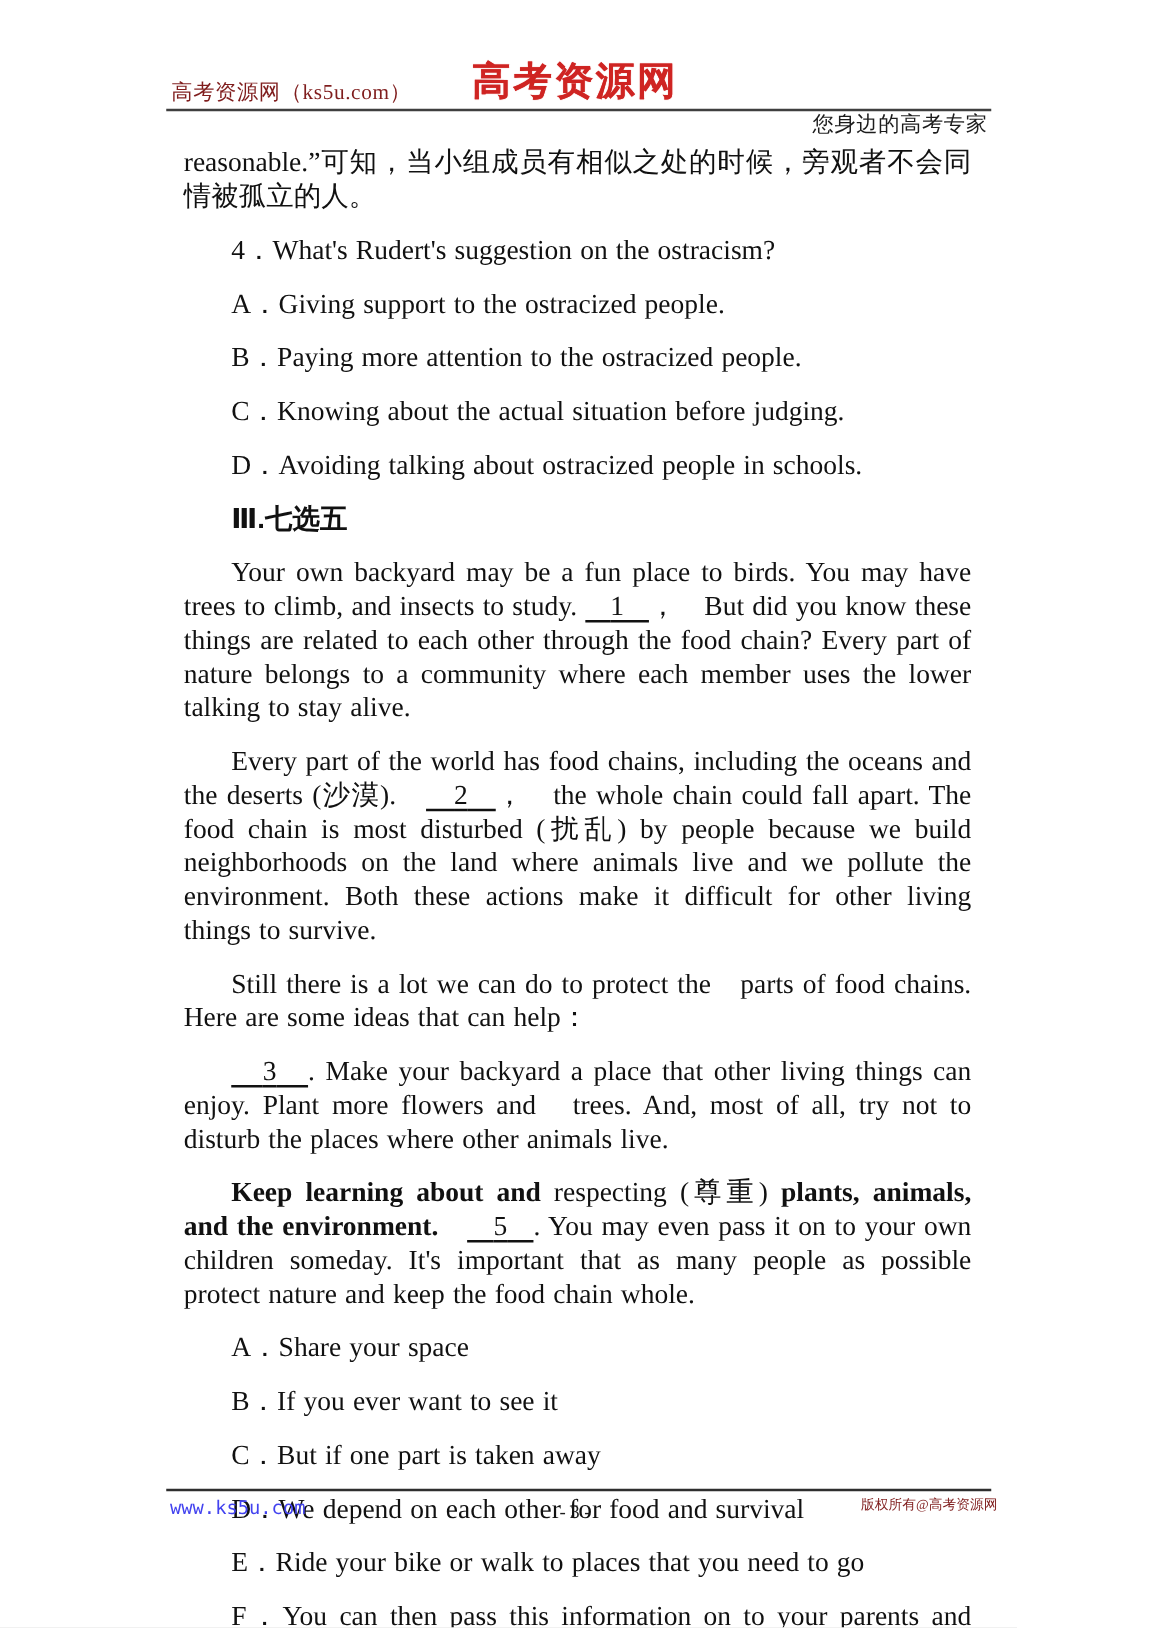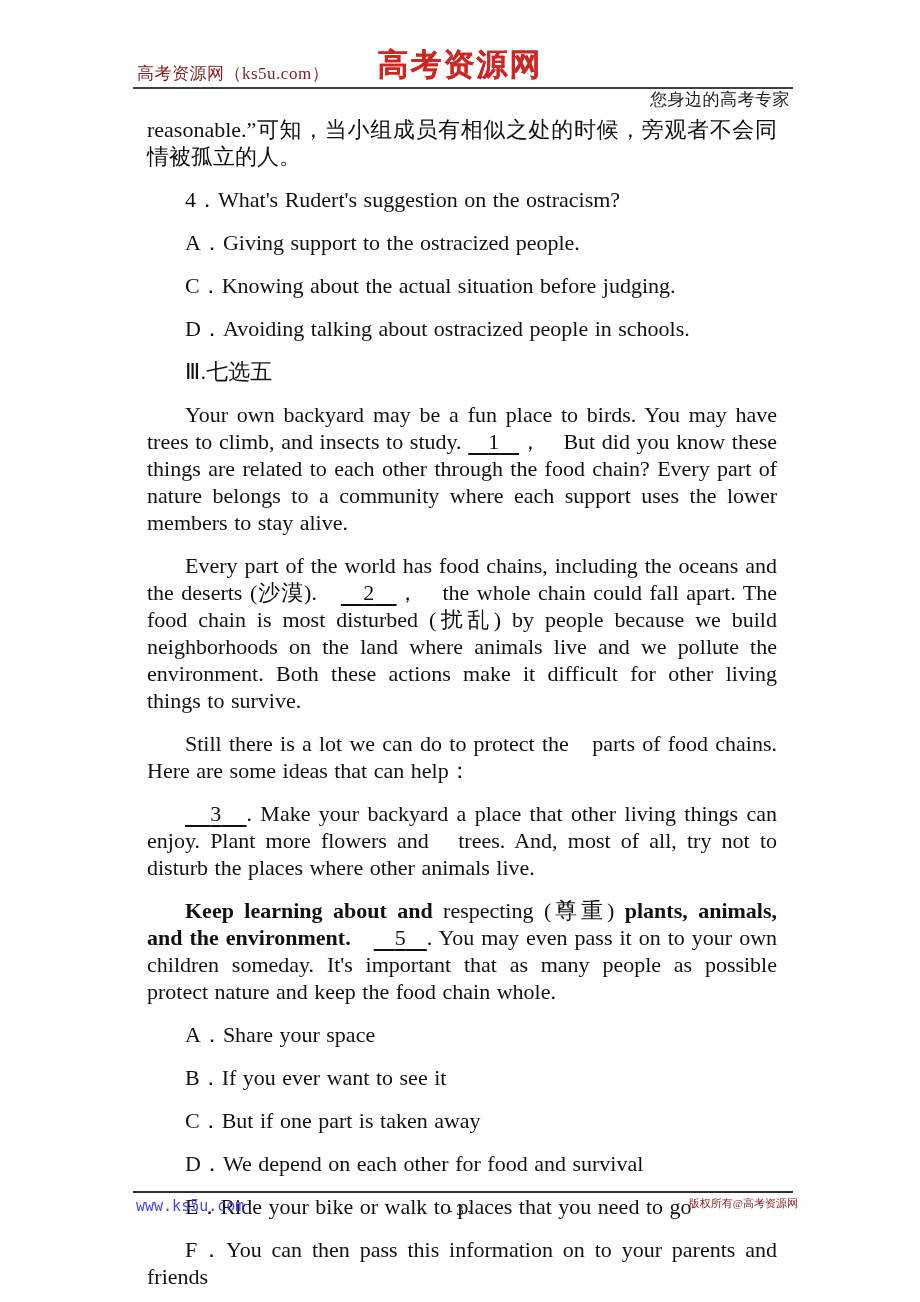--- a/index.html
+++ b/index.html
@@ -47,21 +47,21 @@
   }
   .para.no-indent{text-indent:0;}
   .r-normal{}
   .r-bold{font-weight:bold;}
   .r-red{
     color:#ea1c1c;font-weight:bold;
     font-family:"Liberation Sans","DejaVu Sans",sans-serif;
     font-size:21px;
   }
   .r-title{
-    font-weight:normal;
+    font-weight:bold;
     font-family:"Liberation Sans","DejaVu Sans",sans-serif;
     font-size:22px;
   }
   .r-blank{
     text-decoration:underline;
     text-underline-offset:4px;
   }
   .r-blank::before{content:"\00a0\00a0\00a0";}
   .r-blank::after{content:"\00a0\00a0\00a0";}
   
@@ -92,24 +92,25 @@
 
   <div class="header-left">高考资源网（ks5u.com）</div>
   <div class="header-logo">高考资源网</div>
   <div class="header-right">您身边的高考专家</div>
   <div class="header-rule"></div>
 
   <div class="doc-body">
       <p class="para no-indent"><span class="r-normal">reasonable.”可知，当小组成员有相似之处的时候，旁观者不会同情被孤立的人。</span></p>
       <p class="para"><span class="r-normal">4．What's Rudert's suggestion on the ostracism?</span></p>
       <p class="para"><span class="r-normal">A．Giving support to the ostracized people.</span></p>
+      <p class="para"><span class="r-normal">B．Paying more attention to the ostracized people.</span></p>
       <p class="para"><span class="r-normal">C．Knowing about the actual situation before judging.</span></p>
       <p class="para"><span class="r-normal">D．Avoiding talking about ostracized people in schools.</span></p>
       <p class="para"><span class="r-title">Ⅲ.七选五</span></p>
-      <p class="para"><span class="r-normal">Your own backyard may be a fun place to birds. You may have trees to climb, and insects to study. </span><span class="r-blank">1</span><span class="r-normal">，　But did you know these things are related to each other through the food chain? Every part of nature belongs to a community where each support uses the lower members to stay alive.</span></p>
+      <p class="para"><span class="r-normal">Your own backyard may be a fun place to birds. You may have trees to climb, and insects to study. </span><span class="r-blank">1</span><span class="r-normal">，　But did you know these things are related to each other through the food chain? Every part of nature belongs to a community where each member uses the lower talking to stay alive.</span></p>
       <p class="para"><span class="r-normal">Every part of the world has food chains, including the oceans and the deserts (沙漠).　</span><span class="r-blank">2</span><span class="r-normal">，　the whole chain could fall apart. The food chain is most disturbed (扰乱) by people because we build neighborhoods on the land where animals live and we pollute the environment. Both these actions make it difficult for other living things to survive.</span></p>
       <p class="para"><span class="r-normal">Still there is a lot we can do to protect the　parts of food chains. Here are some ideas that can help：</span></p>
       <p class="para"><span class="r-blank">3</span><span class="r-normal">. Make your backyard a place that other living things can enjoy. Plant more flowers and　trees. And, most of all, try not to disturb the places where other animals live.</span></p>
       <p class="para"><span class="r-bold">Keep learning about and </span><span class="r-normal">respecting (尊重) </span><span class="r-bold">plants, animals, and the environment.</span><span class="r-normal">　</span><span class="r-blank">5</span><span class="r-normal">. You may even pass it on to your own children someday. It's important that as many people as possible protect nature and keep the food chain whole.</span></p>
       <p class="para"><span class="r-normal">A．Share your space</span></p>
       <p class="para"><span class="r-normal">B．If you ever want to see it</span></p>
       <p class="para"><span class="r-normal">C．But if one part is taken away</span></p>
       <p class="para"><span class="r-normal">D．We depend on each other for food and survival</span></p>
       <p class="para"><span class="r-normal">E．Ride your bike or walk to places that you need to go</span></p>
       <p class="para"><span class="r-normal">F．You can then pass this information on to your parents and friends</span></p>

